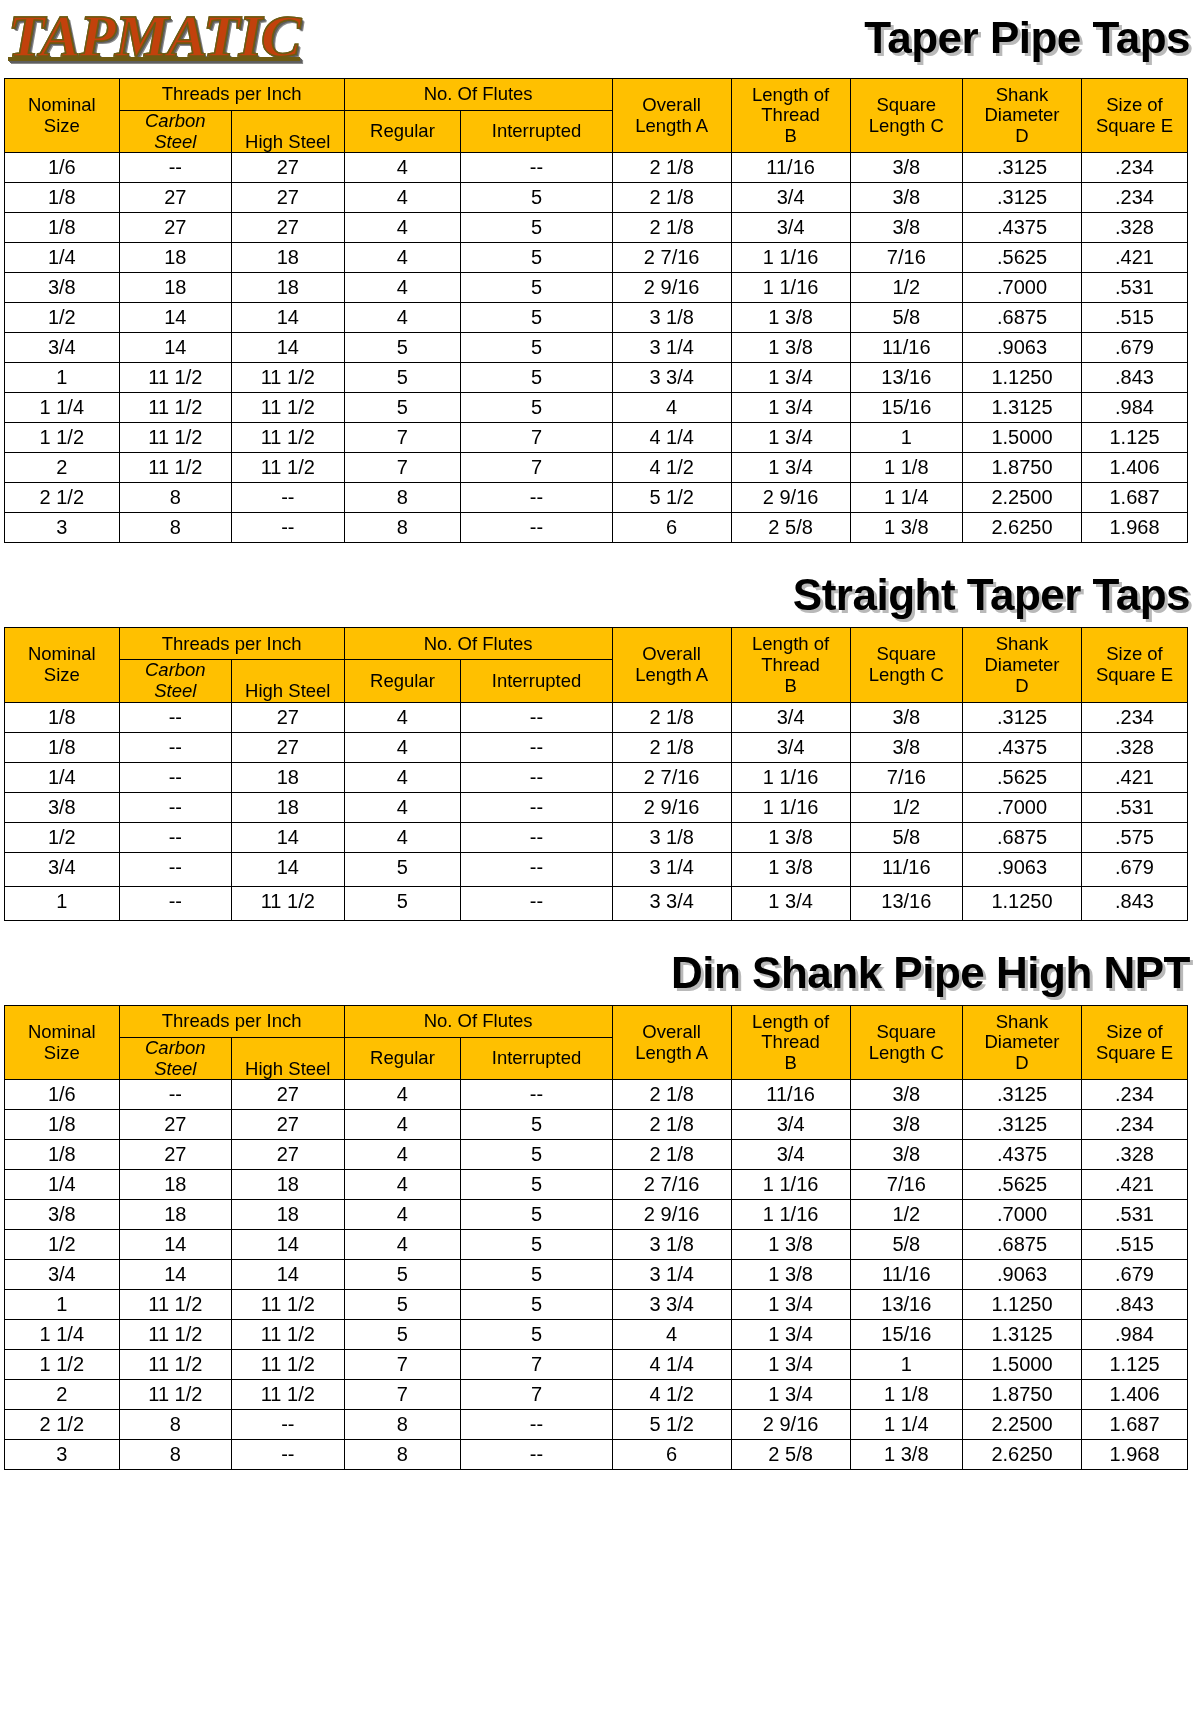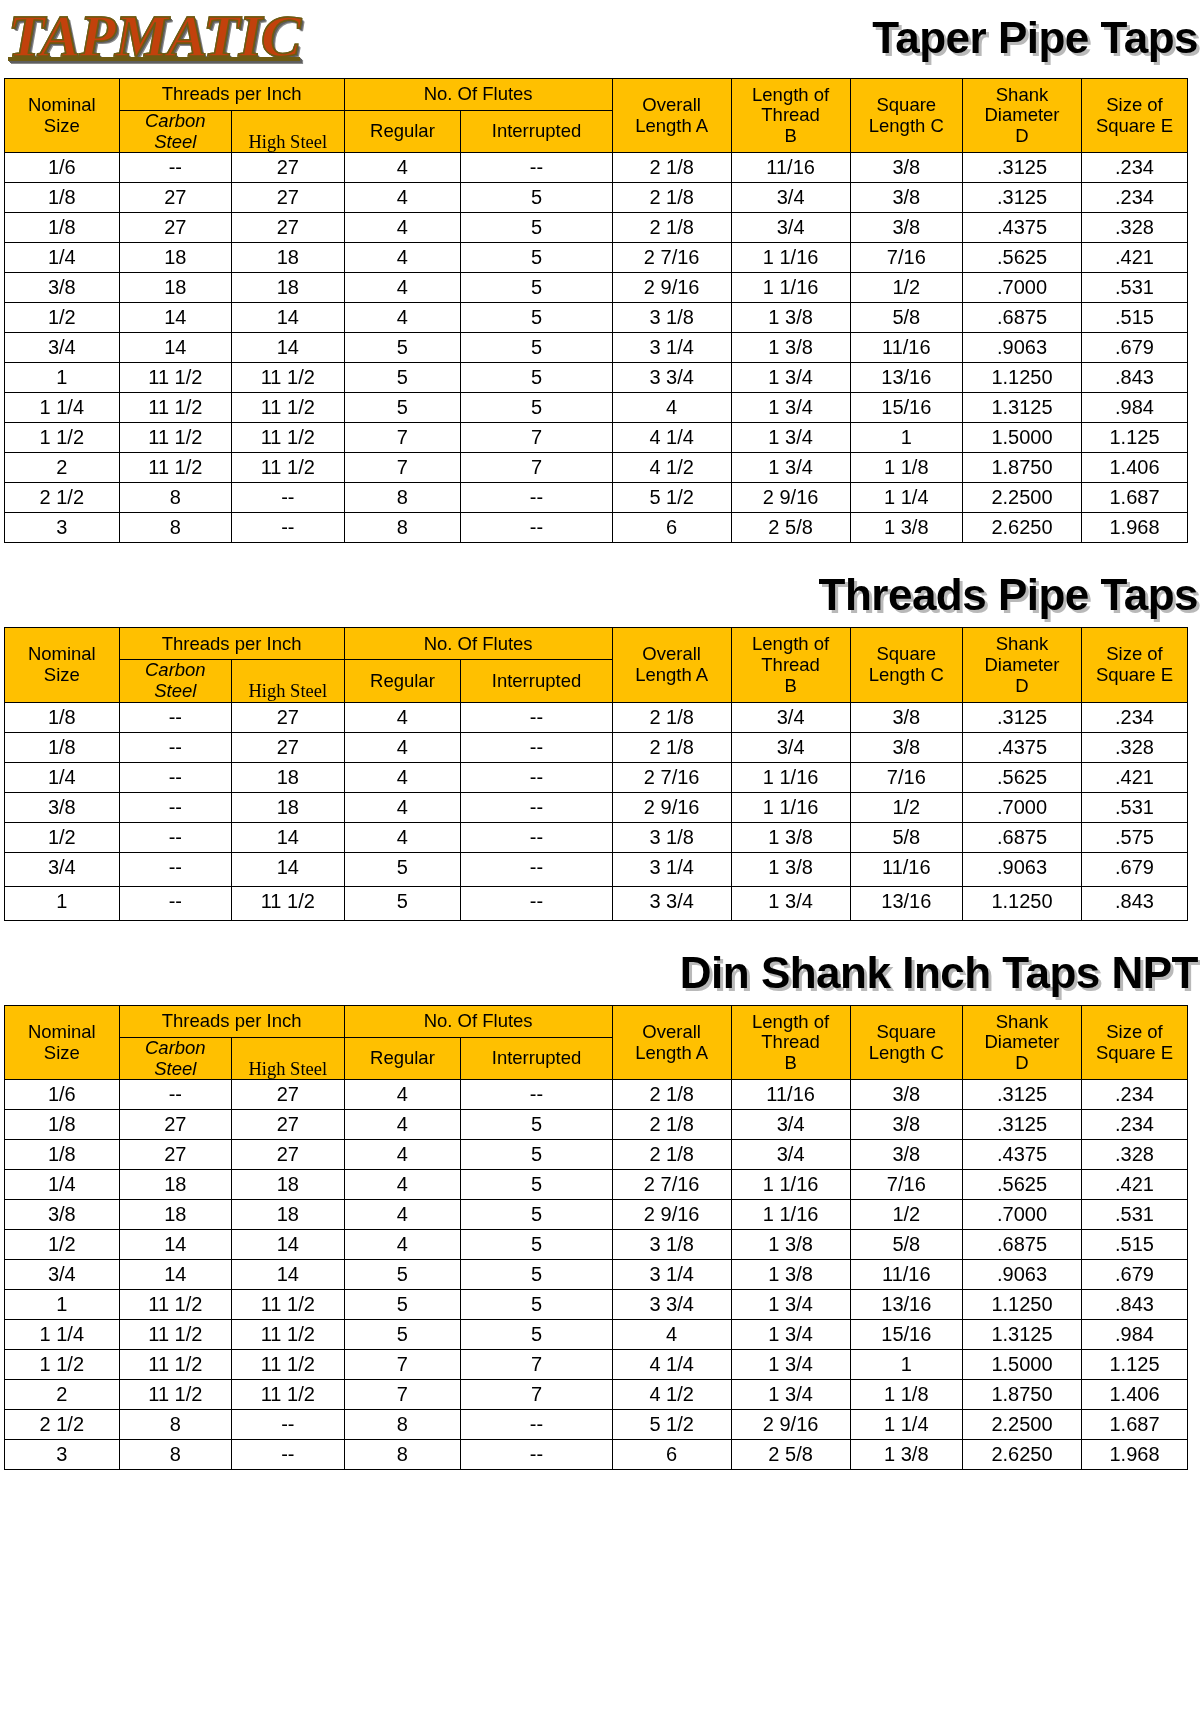--- a/index.html
+++ b/index.html
@@ -40,21 +40,21 @@
     text-underline-offset: 1px;
   }
 
   
   .section-title {
     text-align: right;
     font-family: "Liberation Sans", sans-serif;
     font-weight: bold;
     font-size: 44px;
     line-height: 1;
-    padding-right: 2px;
+    padding-right: 10px;
     color: #000000;
     text-shadow: 3px 3px 0 #b9b9b9;
     letter-spacing: -0.5px;
   }
   .title-top {
     position: absolute;
     right: 0;
     top: 16px;
     width: 100%;
   }
@@ -77,21 +77,21 @@
     padding: 0;
     font-weight: normal;
   }
   table.spec thead th {
     background: #FFC000;
     font-size: 18.5px;
     line-height: 1.12;
     height: 32px;
   }
   th.h-top { vertical-align: top; padding-top: 2px; font-style: italic; }
-  th.h-bot { vertical-align: bottom; padding-bottom: 2px; font-family: Liberation Serif, serif; }
+  th.h-bot { vertical-align: bottom; padding-bottom: 2px; }
   th.h-mid { vertical-align: middle; }
 
   table.spec tbody td {
     height: 29px;
     font-size: 20px;
     line-height: 29px;
     background: #FFFFFF;
   }
   tr.shaded td { background: #AFAFAF; }
   tr.tall-b td { height: 48px; vertical-align: bottom; line-height: normal; padding-bottom: 4px; }
@@ -308,21 +308,21 @@
             <td>2 5/8</td>
             <td>1 3/8</td>
             <td>2.6250</td>
             <td>1.968</td>
           </tr>
         </tbody>
     </table>
     </div>
 
   <div class="title-band">
-    <div class="section-title">Threads Pipe Taps</div>
+    <div class="section-title">Straight Taper Taps</div>
   </div>
 
   <div id="section-1" class="sec">
       <table class="spec">
 
   <colgroup>
     <col class="c0">
           <col class="c1">
           <col class="c2">
           <col class="c3">
@@ -434,21 +434,21 @@
             <td>1 3/4</td>
             <td>13/16</td>
             <td>1.1250</td>
             <td>.843</td>
           </tr>
         </tbody>
     </table>
     </div>
 
   <div class="title-band">
-    <div class="section-title">Din Shank Inch Taps NPT</div>
+    <div class="section-title">Din Shank Pipe High NPT</div>
   </div>
 
   <div id="section-2" class="sec">
       <table class="spec">
 
   <colgroup>
     <col class="c0">
           <col class="c1">
           <col class="c2">
           <col class="c3">

